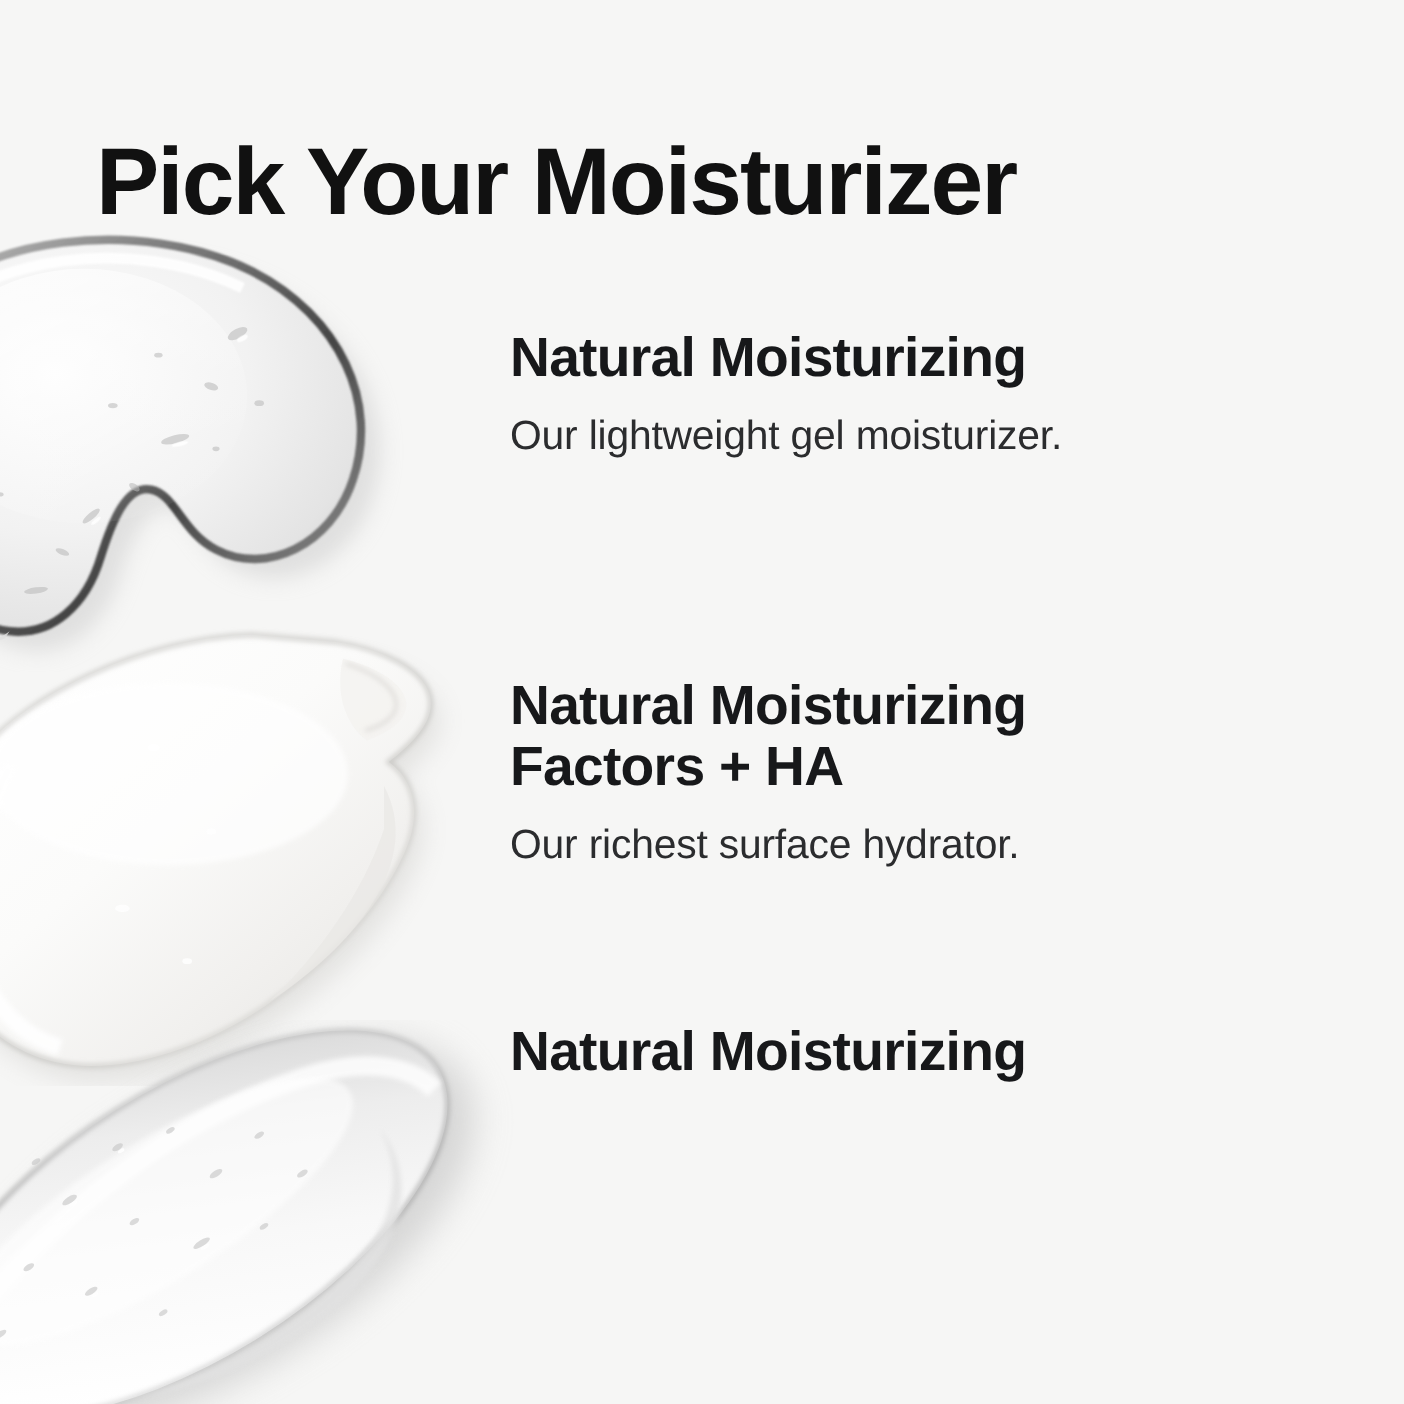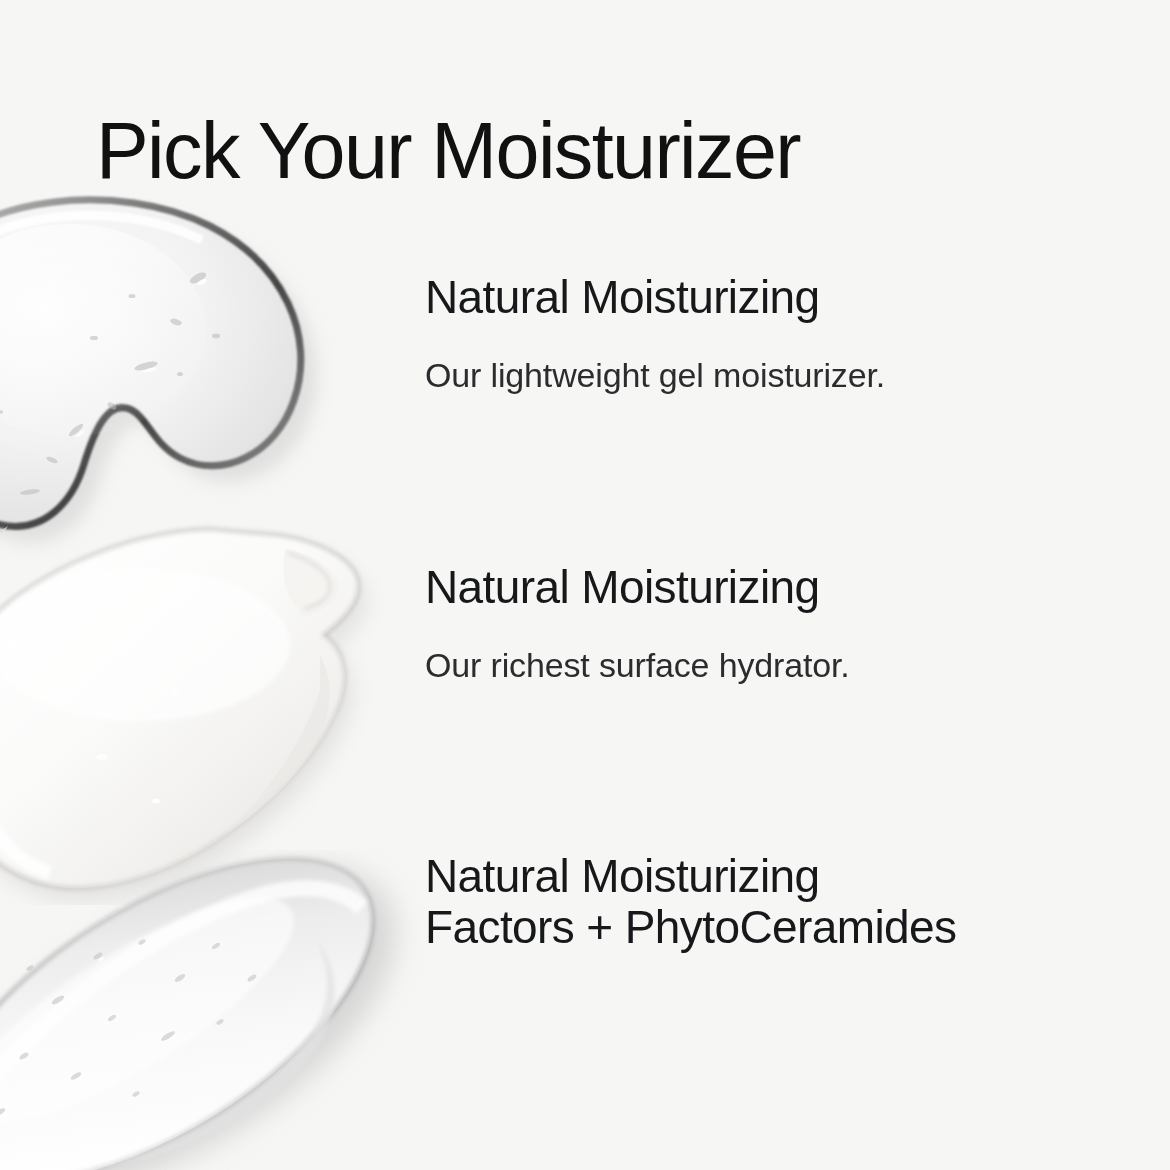--- a/index.html
+++ b/index.html
@@ -19,24 +19,24 @@
     position: relative;
     width: 1170px;
     height: 1170px;
     background: #f6f6f5;
     overflow: hidden;
   }
 
   
   .page-title {
     position: absolute;
-    left: 96px;
+    left: 80px;
     top: 58px;
     font-size: 79px;
-    font-weight: 400;
+    font-weight: 700;
     letter-spacing: -1.6px;
     color: #111111;
     line-height: 1.0;
     white-space: nowrap;
   }
 
   
   .swatch-layer {
     position: absolute;
     left: 0;
@@ -62,28 +62,28 @@
     position: absolute;
     left: 0;
     width: 680px;
   }
   .product-1 { top: 272px; }
   .product-2 { top: 562px; }
   .product-3 { top: 851px; }
 
   .product-name {
     font-size: 46px;
-    font-weight: 400;
+    font-weight: 700;
     line-height: 1.11;
     letter-spacing: -0.6px;
     color: #17181a;
     margin: 0;
   }
   .product-desc {
-    margin: 32px 0 0 0;
+    margin: 20px 0 0 0;
     font-size: 34px;
     font-weight: 300;
     letter-spacing: -0.15px;
     color: #2b2c2e;
     line-height: 1.2;
   }
 </style>
 </head>
 <body>
 
@@ -289,25 +289,25 @@
     <div class="product product-1">
       <div class="product-name">
         <span>Natural Moisturizing</span><br>
       </div>
       <p class="product-desc">Our lightweight gel moisturizer.</p>
     </div>
 
     <div class="product product-2">
       <div class="product-name">
         <span>Natural Moisturizing</span><br>
+        <span>Factors + HA</span>
       </div>
       <p class="product-desc">Our richest surface hydrator.</p>
     </div>
 
     <div class="product product-3">
       <div class="product-name">
         <span>Natural Moisturizing</span><br>
-        <span>Factors + PhytoCeramides</span>
       </div>
     </div>
 
   </div>
 </div>
 
 </body></html>

